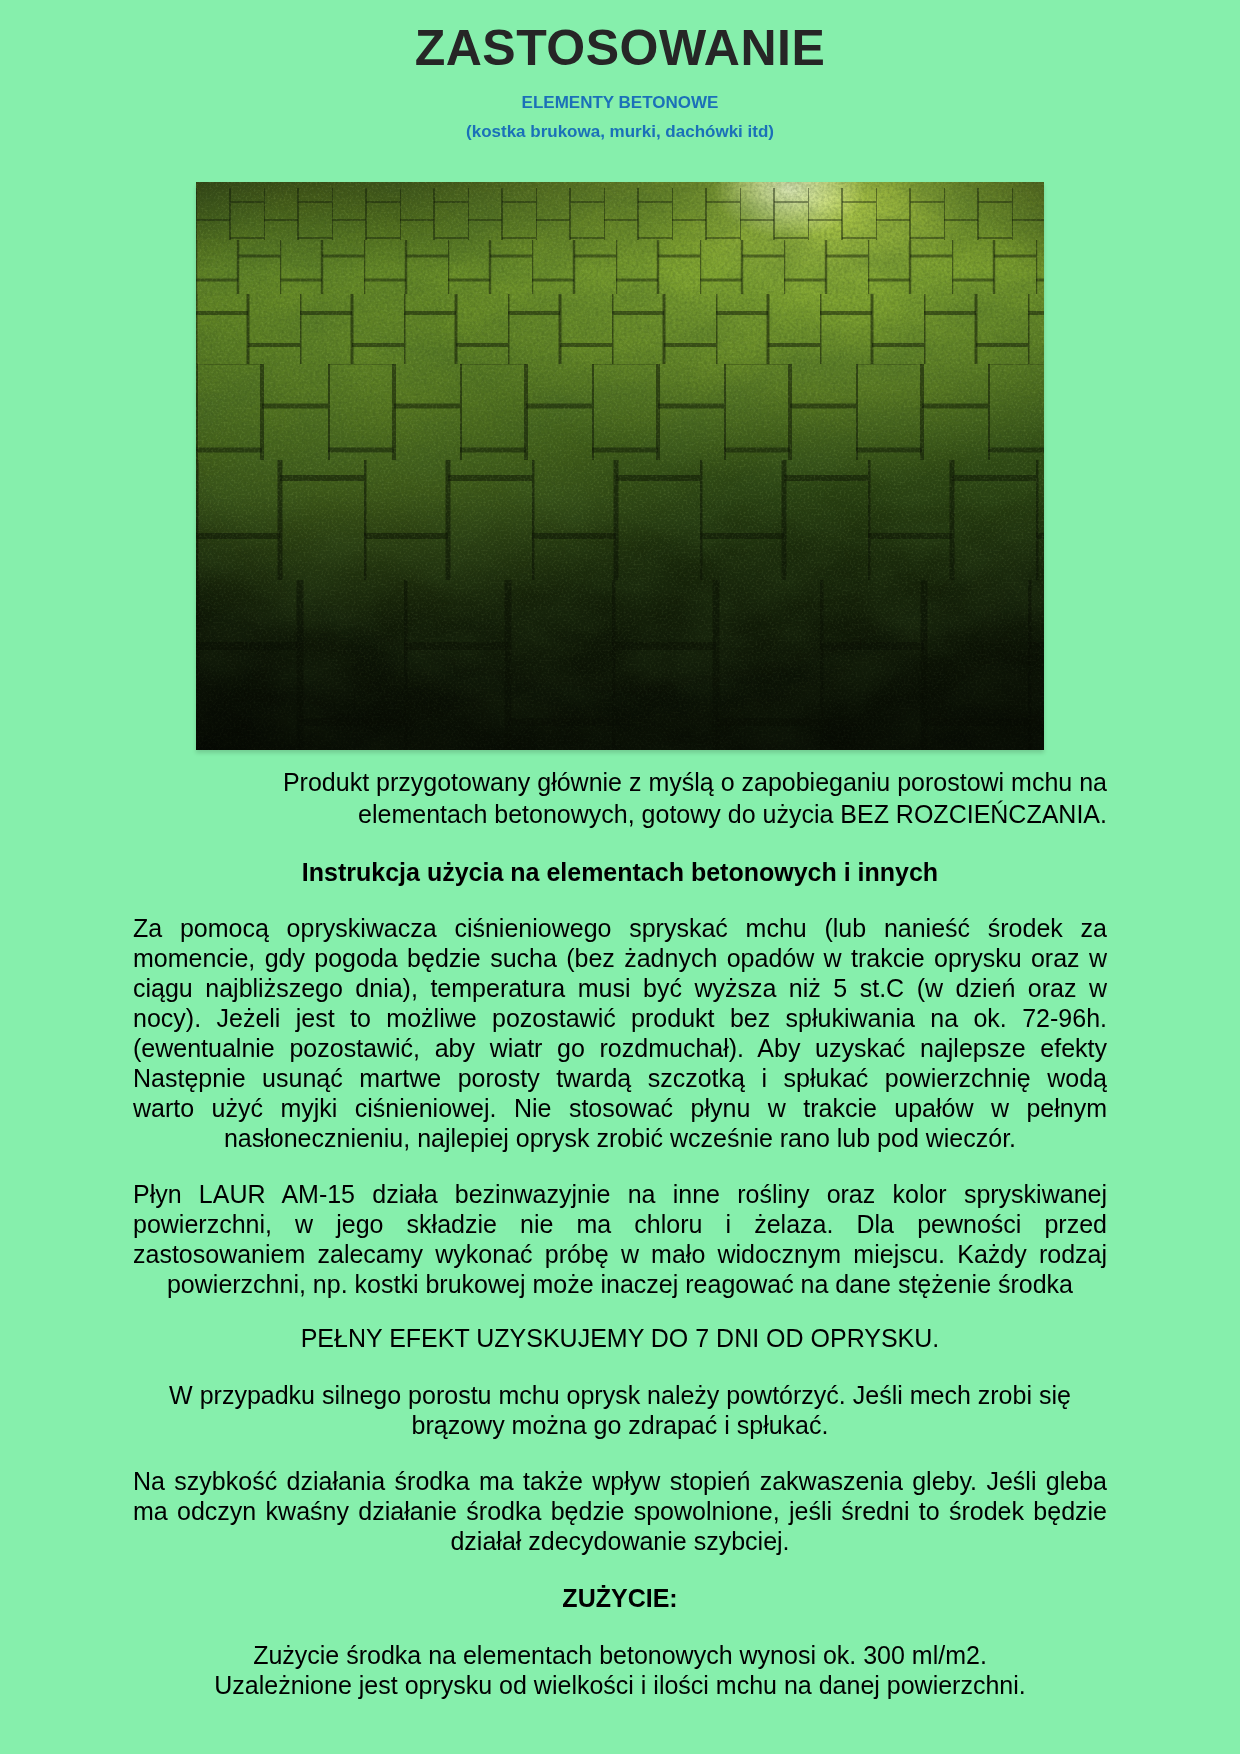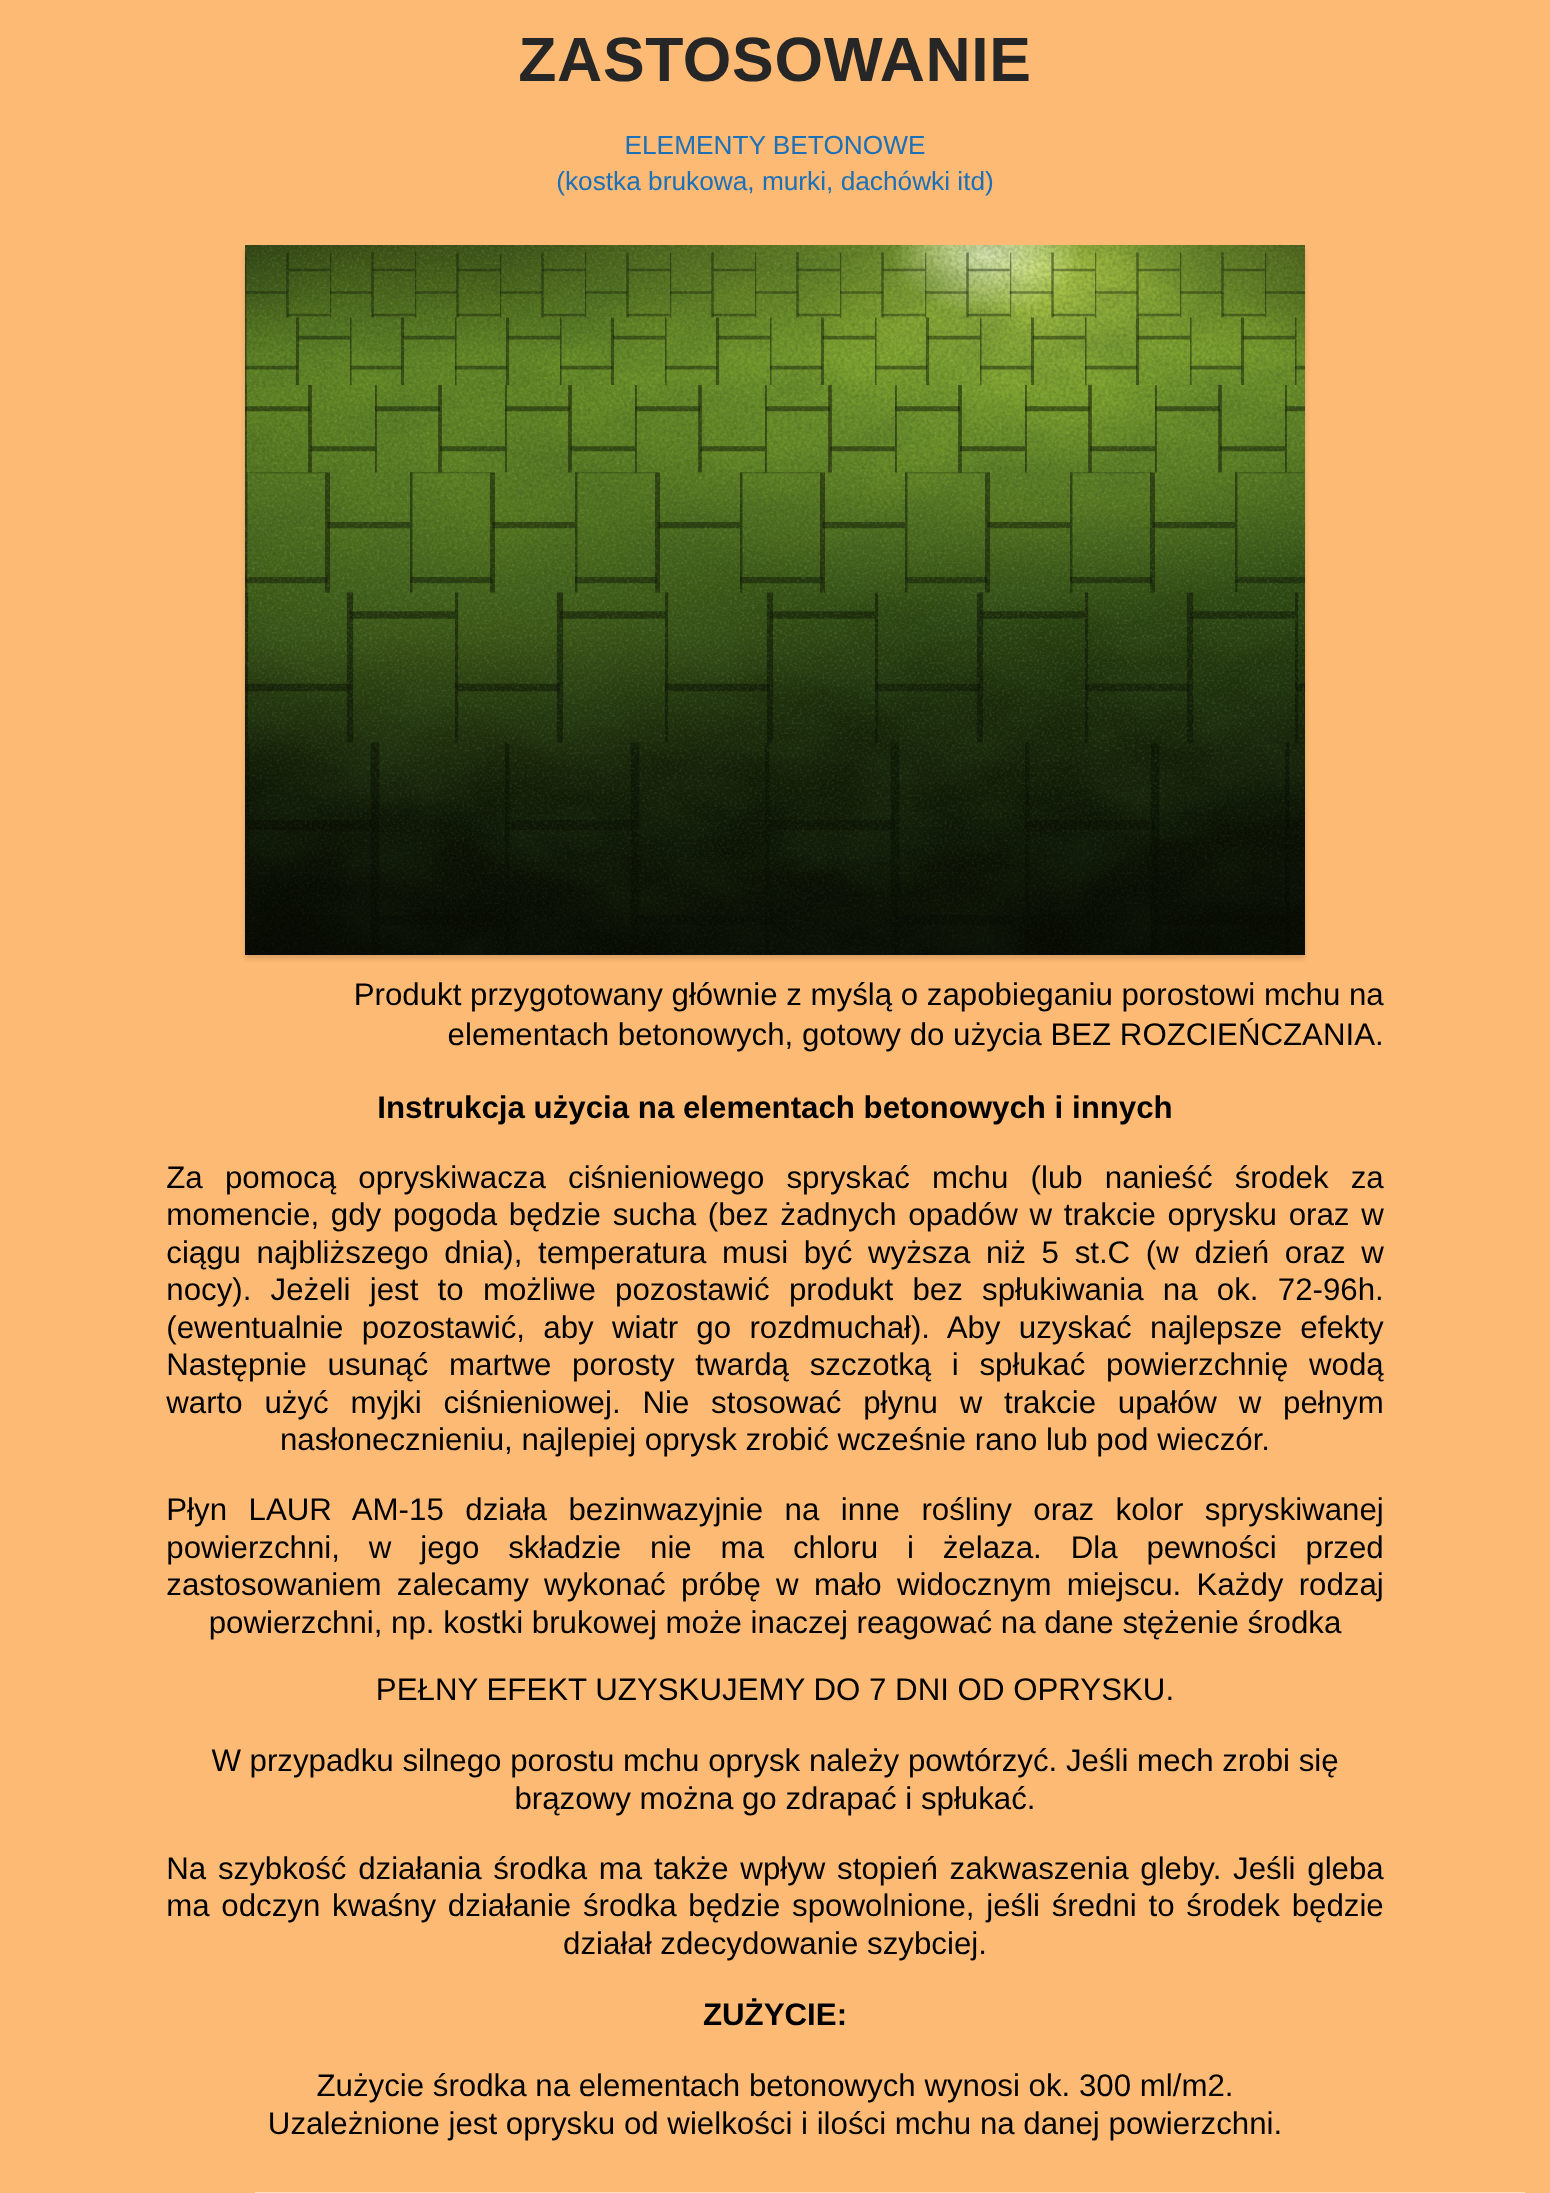--- a/index.html
+++ b/index.html
@@ -1,38 +1,38 @@
 <!DOCTYPE html>
 <html lang="pl"><head>
 <meta charset="utf-8">
 <style>
   html,body{margin:0;padding:0;background:#ffffff;}
   .page{
     position:relative;
     width:1240px;height:1754px;
-    background:#fdba74;
+    background:#86efac;
     font-family:"Liberation Sans", sans-serif;
     color:#000;
     overflow:hidden;
   }
   header{padding-top:18px;}
   h1.title{
     margin:0;
     text-align:center;
     font-size:50px;
     font-weight:bold;
     letter-spacing:0.5px;
     color:#262626;
     line-height:60px;
   }
   .subtitle{
-    margin-top:24px;
+    margin-top:10px;
     text-align:center;
-    font-weight:normal;
-    font-size:21px;
+    font-weight:bold;
+    font-size:17px;
     line-height:29px;
   }
   .photo{
     margin:36px auto 0;
     width:848px;height:568px;
     box-shadow:0 3px 4px rgba(0,0,0,0.14);
     overflow:hidden;
   }
   .photo svg{display:block;}
   main.content{

